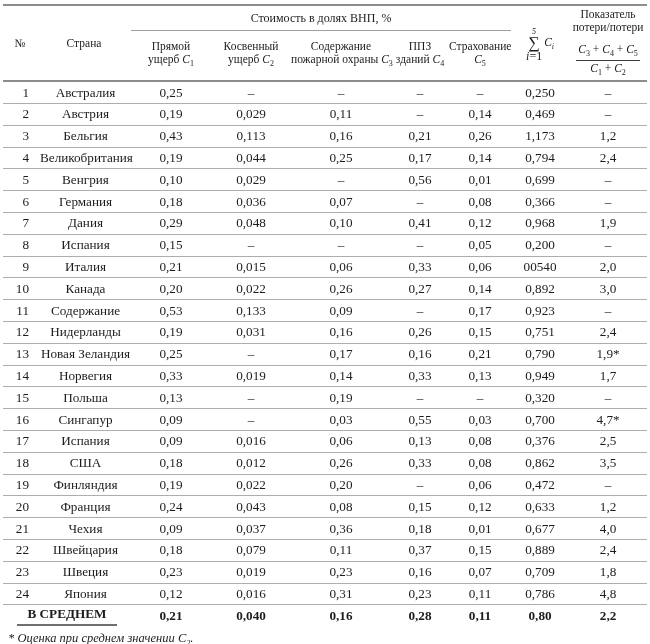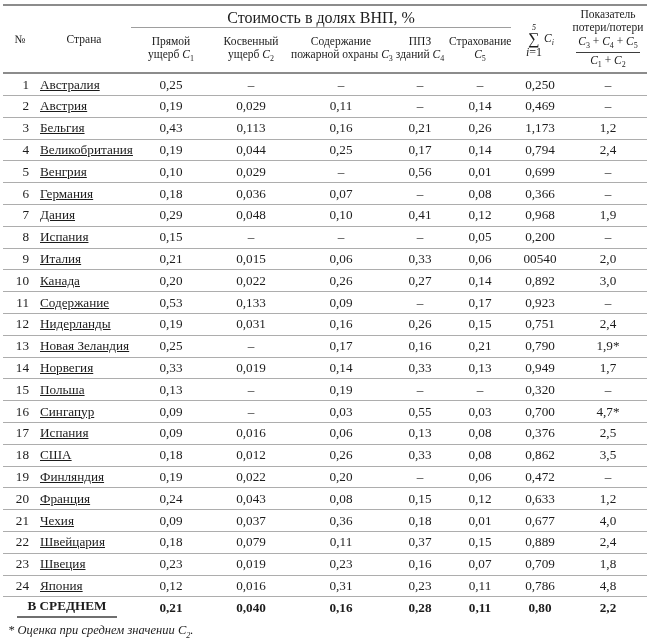--- a/index.html
+++ b/index.html
@@ -19,46 +19,46 @@
   col.c-c3{width:100px;}   col.c-c4{width:58px;}
   col.c-c5{width:62px;}    col.c-sum{width:58px;}
   col.c-ratio{width:78px;}
 
   thead{border-bottom:2px solid #8c8c8c;}
   thead th{
     font-weight:normal;font-size:11.5px;line-height:13px;
     vertical-align:middle;padding:2px 0;text-align:center;
   }
   th.group-th{
-    border-bottom:1px solid #9e9e9e;height:16px;font-size:16px;
+    border-bottom:1px solid #9e9e9e;height:16px;font-size:12px;
     padding:3px 0 2px 0;
   }
   th.sub-th{white-space:pre;height:40px;}
   th.rowspan-th{vertical-align:middle;}
 
   .sum-head{display:inline-flex;align-items:center;gap:2px;justify-content:center;}
   .sum-stack{display:inline-flex;flex-direction:column;align-items:center;line-height:1;}
   .sum-top{font-size:8px;font-style:italic;}
   .sigma{font-size:16px;line-height:14px;}
   .sum-bottom{font-size:12px;}
   .sum-expr{font-size:11.5px;}
 
   .ratio-line{display:block;white-space:nowrap;line-height:13px;}
-  .frac{display:inline-block;text-align:center;line-height:1.1;margin-top:1px;}
+  .frac{display:inline-block;text-align:center;line-height:1.1;margin-top:9px;}
   .frac .num{display:block;border-bottom:1px solid #3d3d3d;padding:0 2px 1px 2px;white-space:nowrap;}
   .frac .den{display:block;padding-top:1px;white-space:nowrap;}
 
   tbody tr{border-top:1px solid #adadad;}
   tbody tr:first-child{border-top:none;}
   tbody td{
     height:20.8px;font-size:13.2px;text-align:center;
     padding:0;vertical-align:middle;
   }
   td.col-num{text-align:right;padding-right:8px;}
-  td.col-country{text-align:left;padding-left:3px;text-decoration:underline;}
+  td.col-country{text-align:center;padding-left:3px;}
 
   tr.avg-row td{font-weight:bold;}
   td.avg-label-cell{}
   .avg-underline{
     display:inline-block;border-bottom:2px solid #6f6f6f;
     padding:1px 10px 2px 10px;
   }
 
   .footnote{
     font-size:12.5px;font-style:italic;padding:5px 0 5px 5px;line-height:14px;

